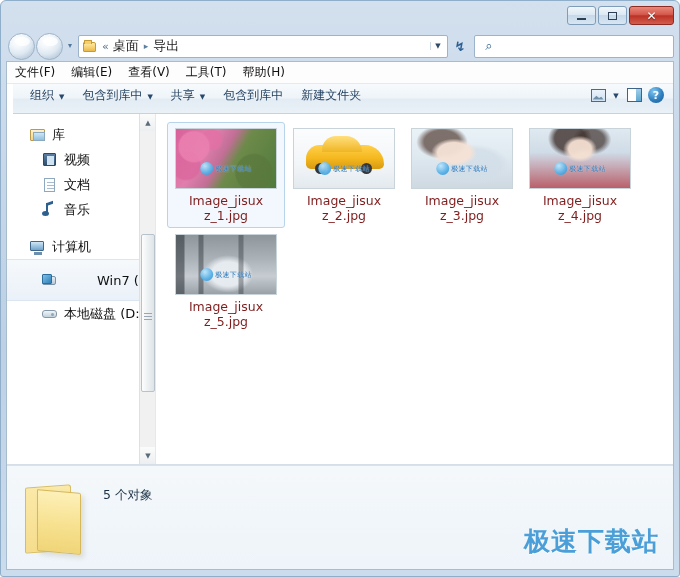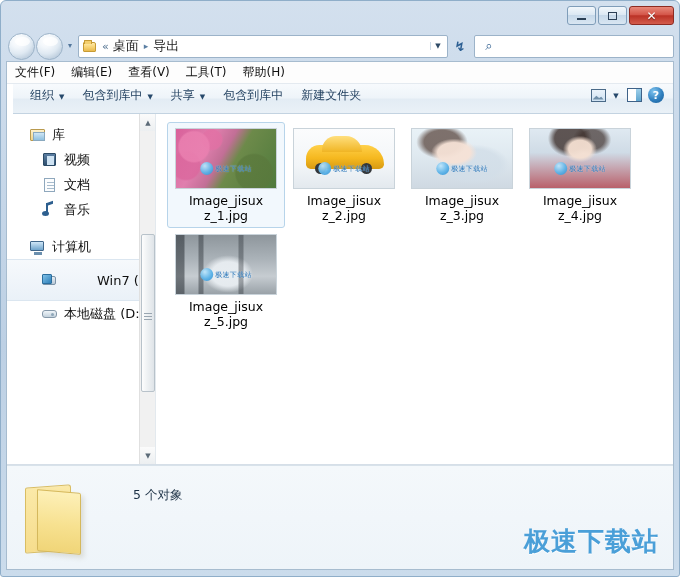--- a/index.html
+++ b/index.html
@@ -679,38 +679,37 @@
     content: "";
     position: absolute; inset: 0;
     background:
       linear-gradient(90deg, rgba(40,46,52,.55) 0 8%, transparent 9% 22%, rgba(40,46,52,.45) 23% 27%, transparent 28% 62%, rgba(40,46,52,.4) 63% 67%, transparent 68%),
       radial-gradient(ellipse at 52% 66%, rgba(235,240,244,.9) 0 22%, transparent 34%);
   }
 
   .filename {
     margin-top: 3px;
     font-size: 12.5px;
-    color: #000000;
+    color: #7f1d1d;
     text-align: center;
     line-height: 15px;
     width: 104px;
     word-break: break-all;
   }
 
   
   #statusbar {
     height: 104px;
     flex: 0 0 104px;
     background: linear-gradient(to bottom, #f4f8fb 0%, #eef4f9 100%);
     border-top: 1px solid #d8e2ea;
     display: flex;
     align-items: center;
     padding: 0 10px 0 14px;
     position: relative;
-    gap: 30px;
   }
   .bigfolder {
     width: 72px;
     height: 80px;
     position: relative;
     flex: 0 0 72px;
     margin-right: 10px;
   }
   .bigfolder .back {
     position: absolute;

